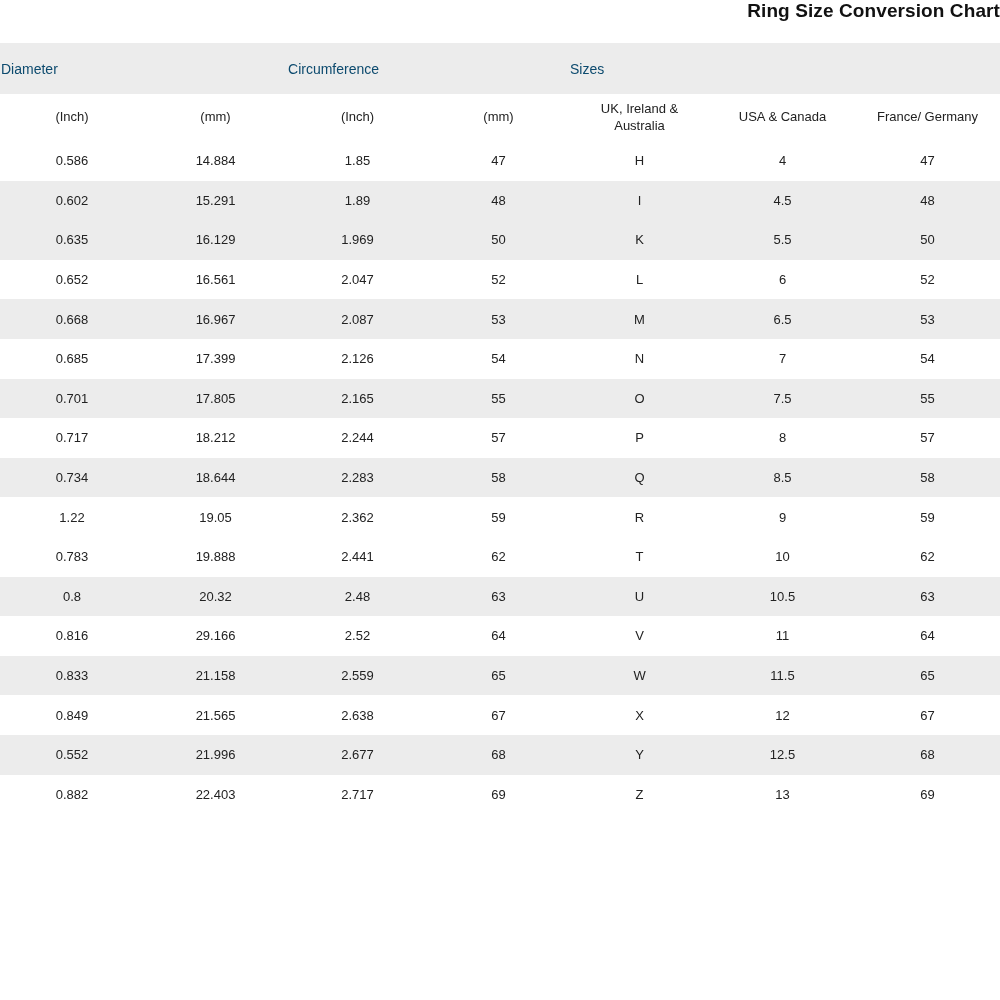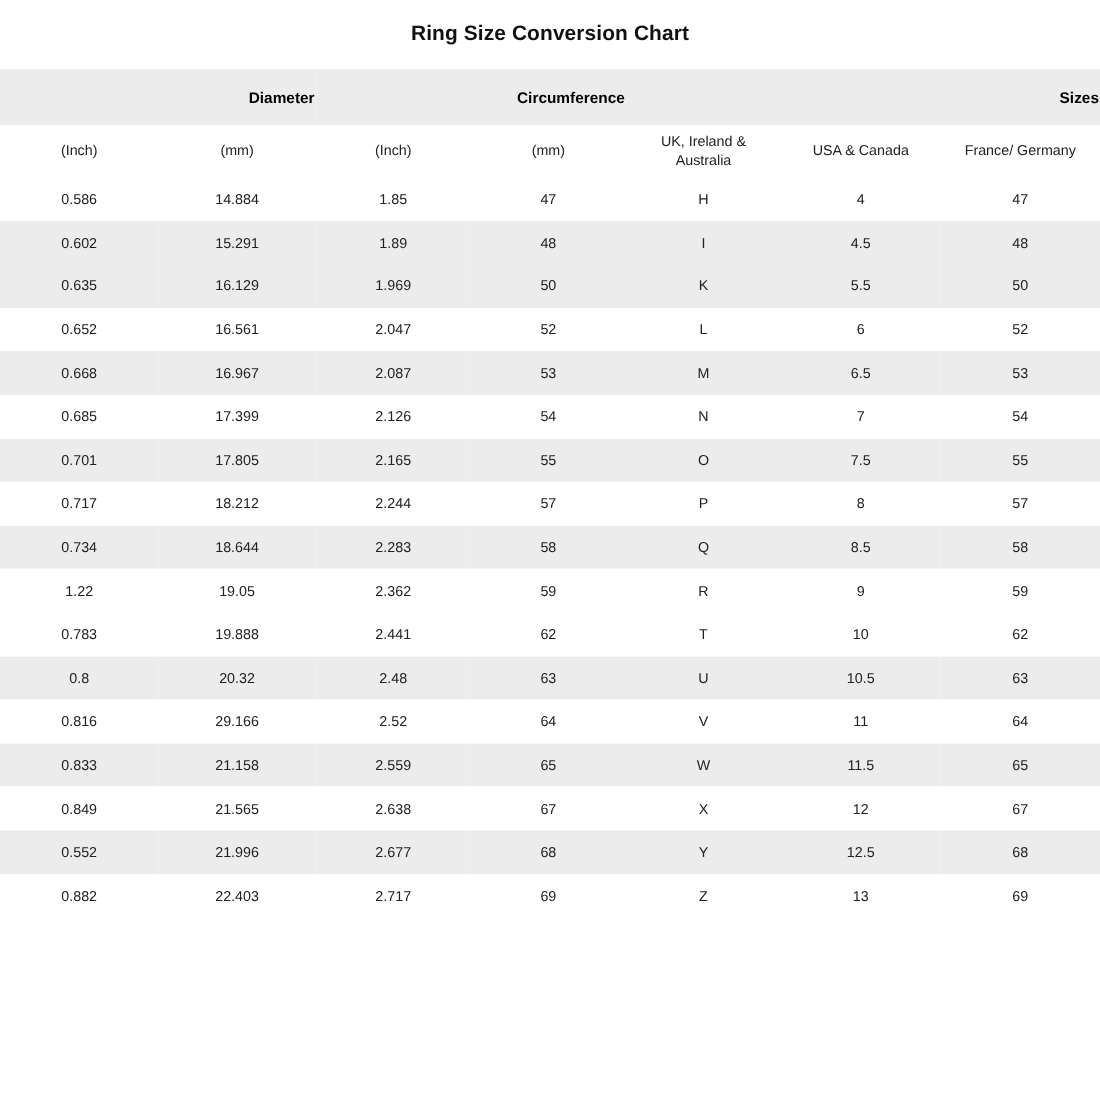--- a/index.html
+++ b/index.html
@@ -13,48 +13,47 @@
     font-family: "Liberation Sans", sans-serif;
     color: #1a1a1a;
     overflow: hidden;
   }
   .page {
     width: 1000px;
     height: 1000px;
     position: relative;
   }
   .title {
-    text-align: center;
+    text-align: right;
     font-size: 19px;
     font-weight: bold;
     color: #111111;
-    padding-top: 20px;
     padding-bottom: 21px;
     letter-spacing: 0.1px;
   }
   table {
     width: 1000px;
     border-collapse: collapse;
     table-layout: fixed;
   }
   col.c0 { width: 144px; }
   col.c1 { width: 143px; }
   col.c2 { width: 141px; }
   col.c3 { width: 141px; }
   col.c4 { width: 141px; }
   col.c5 { width: 145px; }
   col.c6 { width: 145px; }
 
   tr.group-row th {
     height: 49px;
     background: #ececec;
     font-size: 14px;
-    font-weight: bold;
-    color: #000000;
-    text-align: right;
+    font-weight: normal;
+    color: #0c4a6e;
+    text-align: left;
     vertical-align: middle;
     border: none;
   }
   tr.sub-row th {
     height: 47px;
     background: #ffffff;
     font-size: 13px;
     font-weight: normal;
     color: #222222;
     text-align: center;

